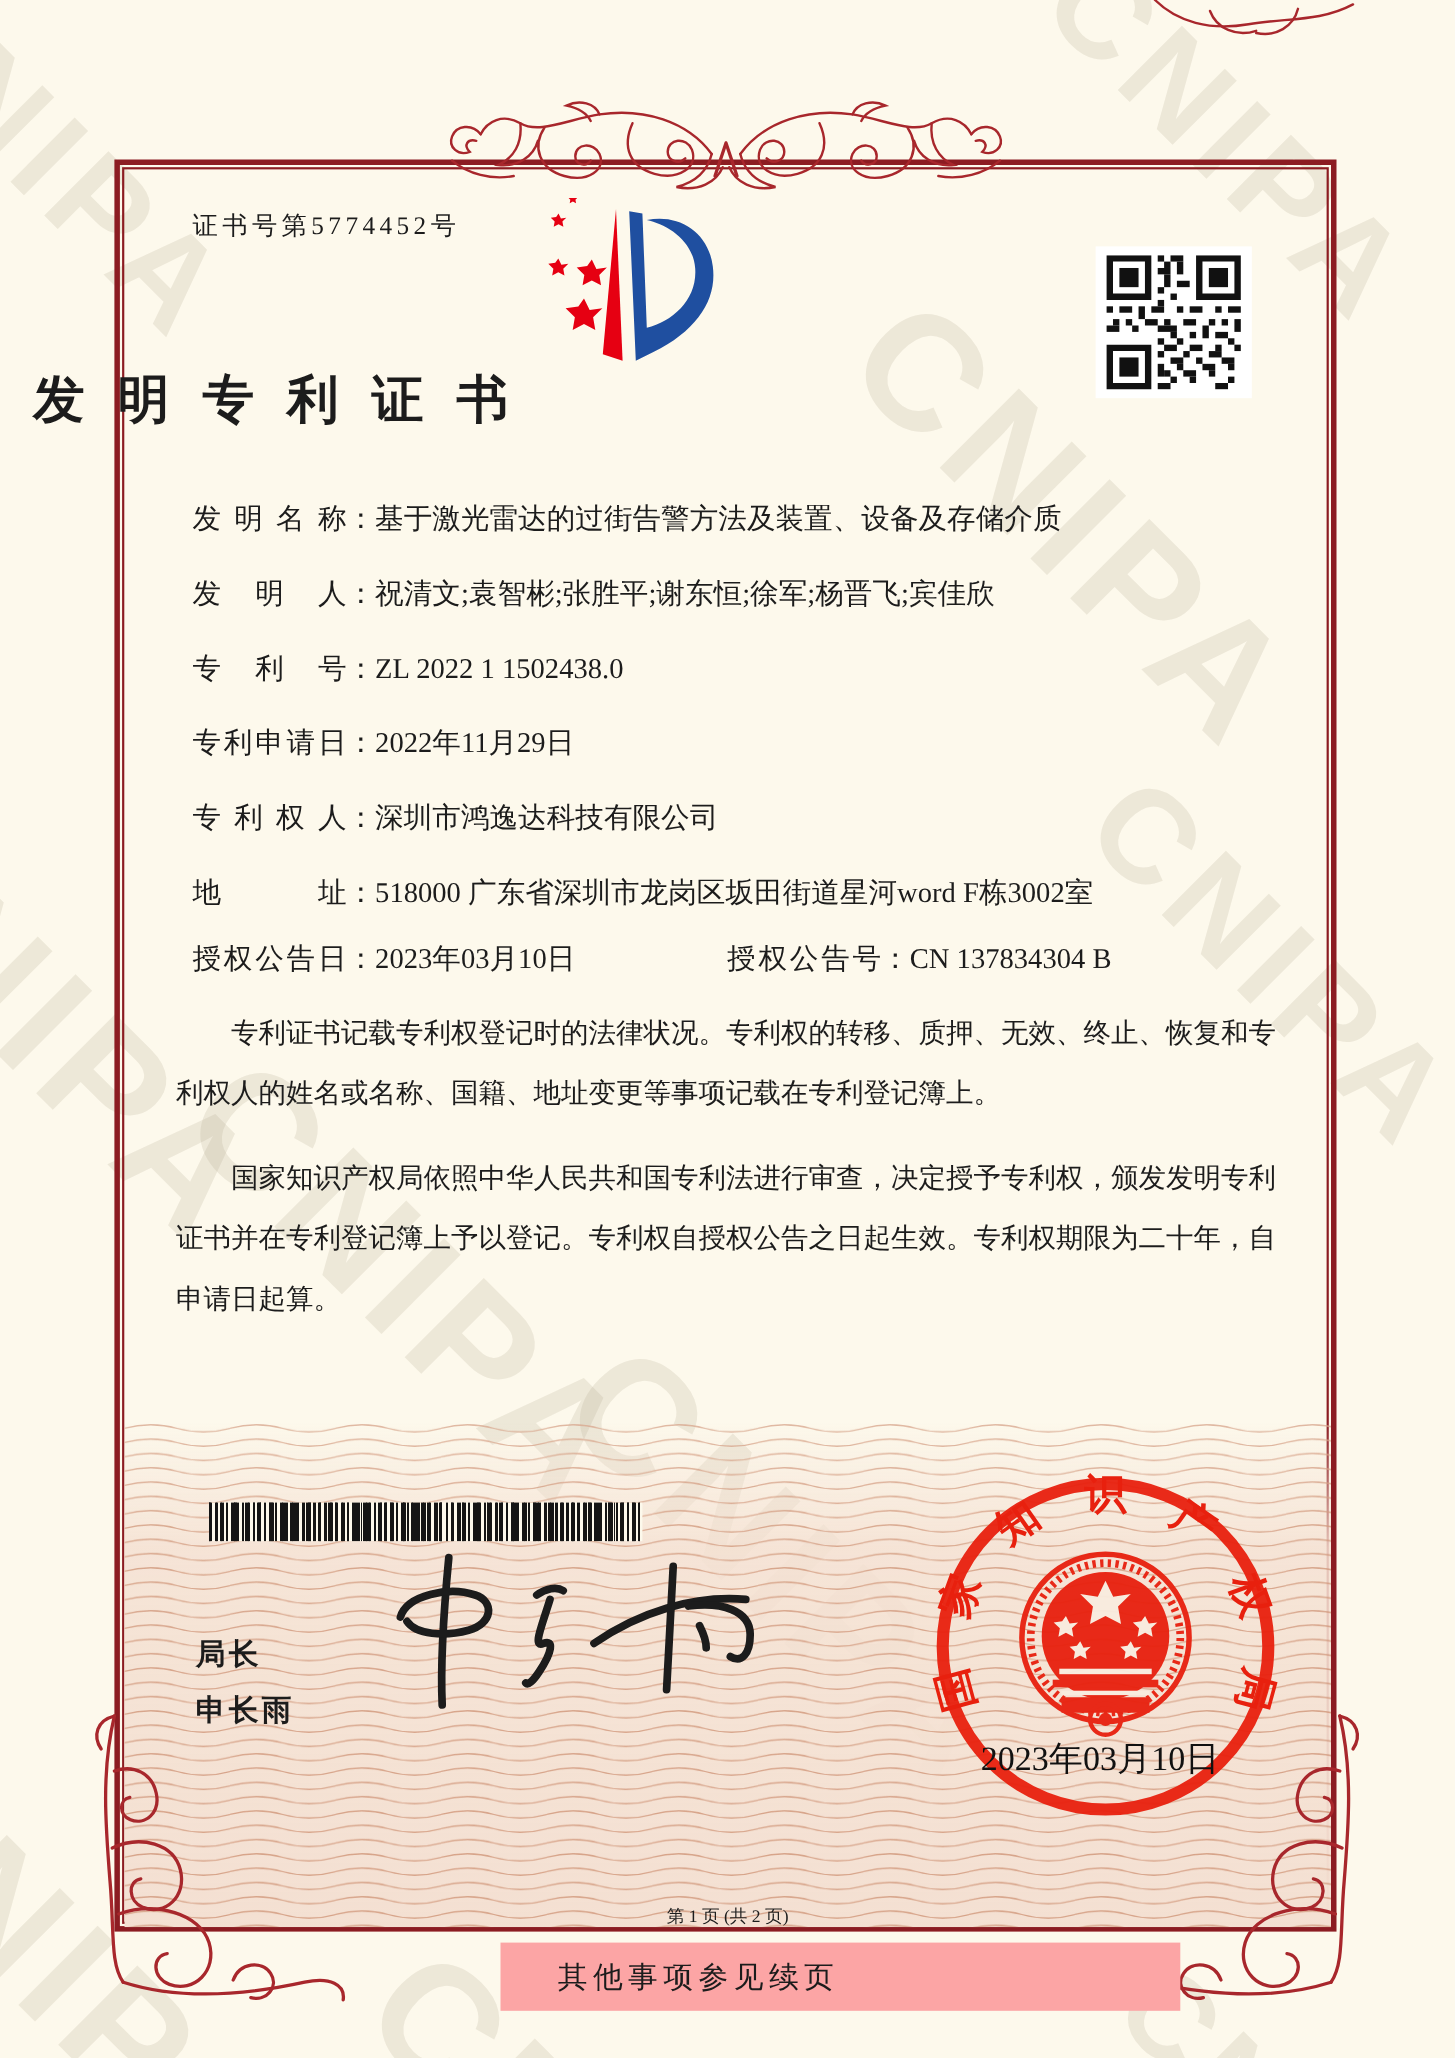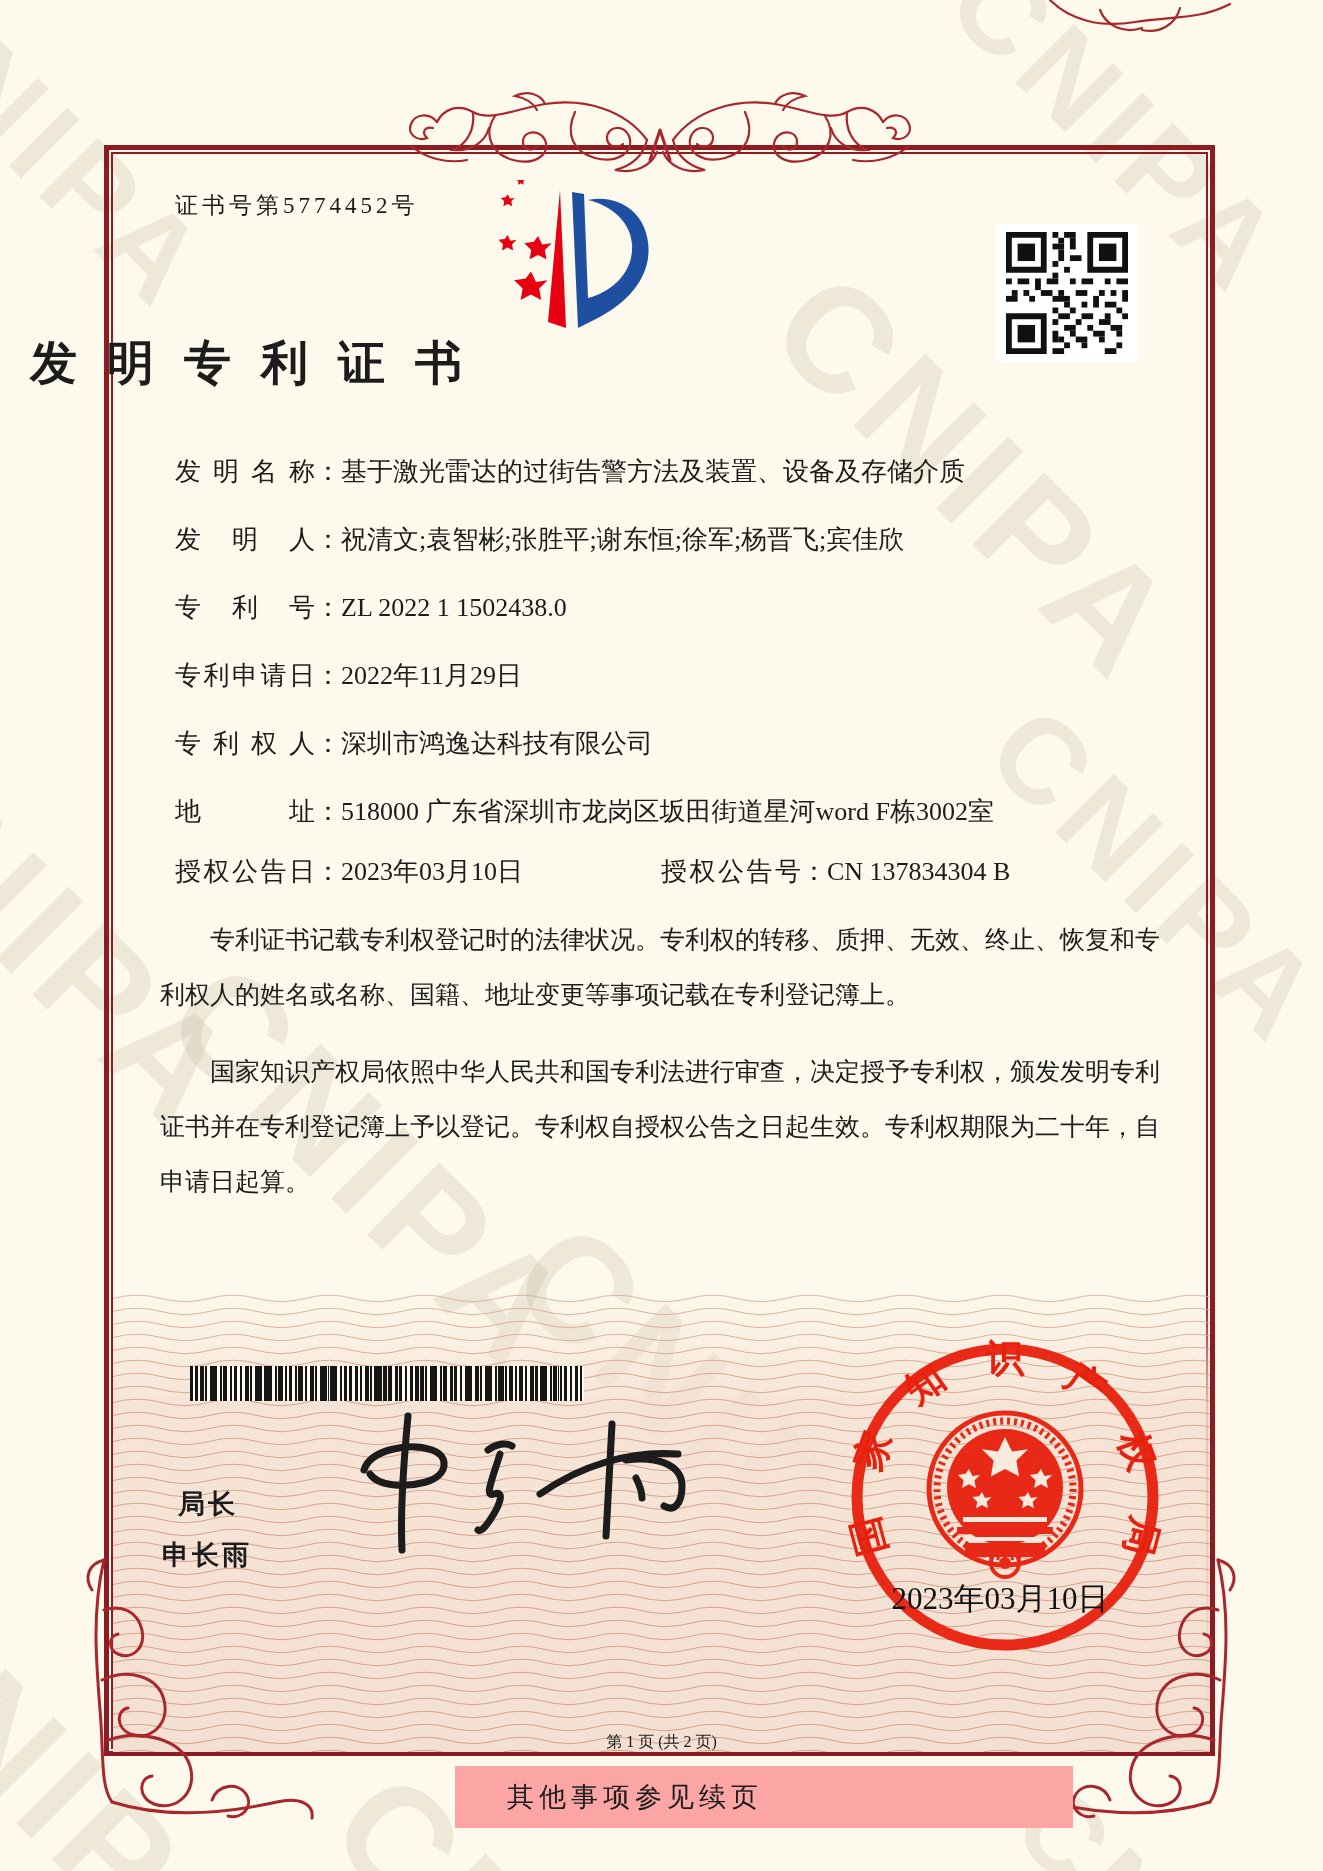--- a/index.html
+++ b/index.html
@@ -57,21 +57,21 @@
     background:
       repeating-linear-gradient(90deg,#151515 0 2px,rgba(0,0,0,0) 2px 5px),
       repeating-linear-gradient(90deg,#151515 0 3px,rgba(0,0,0,0) 3px 11px),
       repeating-linear-gradient(90deg,rgba(0,0,0,0) 0 6px,#151515 6px 8px,rgba(0,0,0,0) 8px 17px),
       repeating-linear-gradient(90deg,#151515 0 1px,rgba(0,0,0,0) 1px 23px);
     background-color:#fdf9ec;
   }
   
   .director-label{left:178px;top:1486px;font-size:27px;font-weight:bold;
     font-family:"Liberation Sans",sans-serif;z-index:6;letter-spacing:3px;}
-  .director-name{left:162px;top:1537px;font-size:27px;font-weight:bold;
+  .director-name{left:178px;top:1537px;font-size:27px;font-weight:bold;
     font-family:"Liberation Sans",sans-serif;z-index:6;letter-spacing:3px;text-align:right;}
   .sig{left:330px;top:1398px;z-index:6;}
   
   .seal{left:845px;top:1337px;z-index:7;}
   
   .pagenum{left:0;top:1712px;width:1323px;text-align:center;font-size:16px;z-index:6;margin-top:20px;}
   .contbox{
     left:455px;top:1766px;width:618px;height:62px;background:#fca5a5;z-index:6;
   }
   .contbox span{

